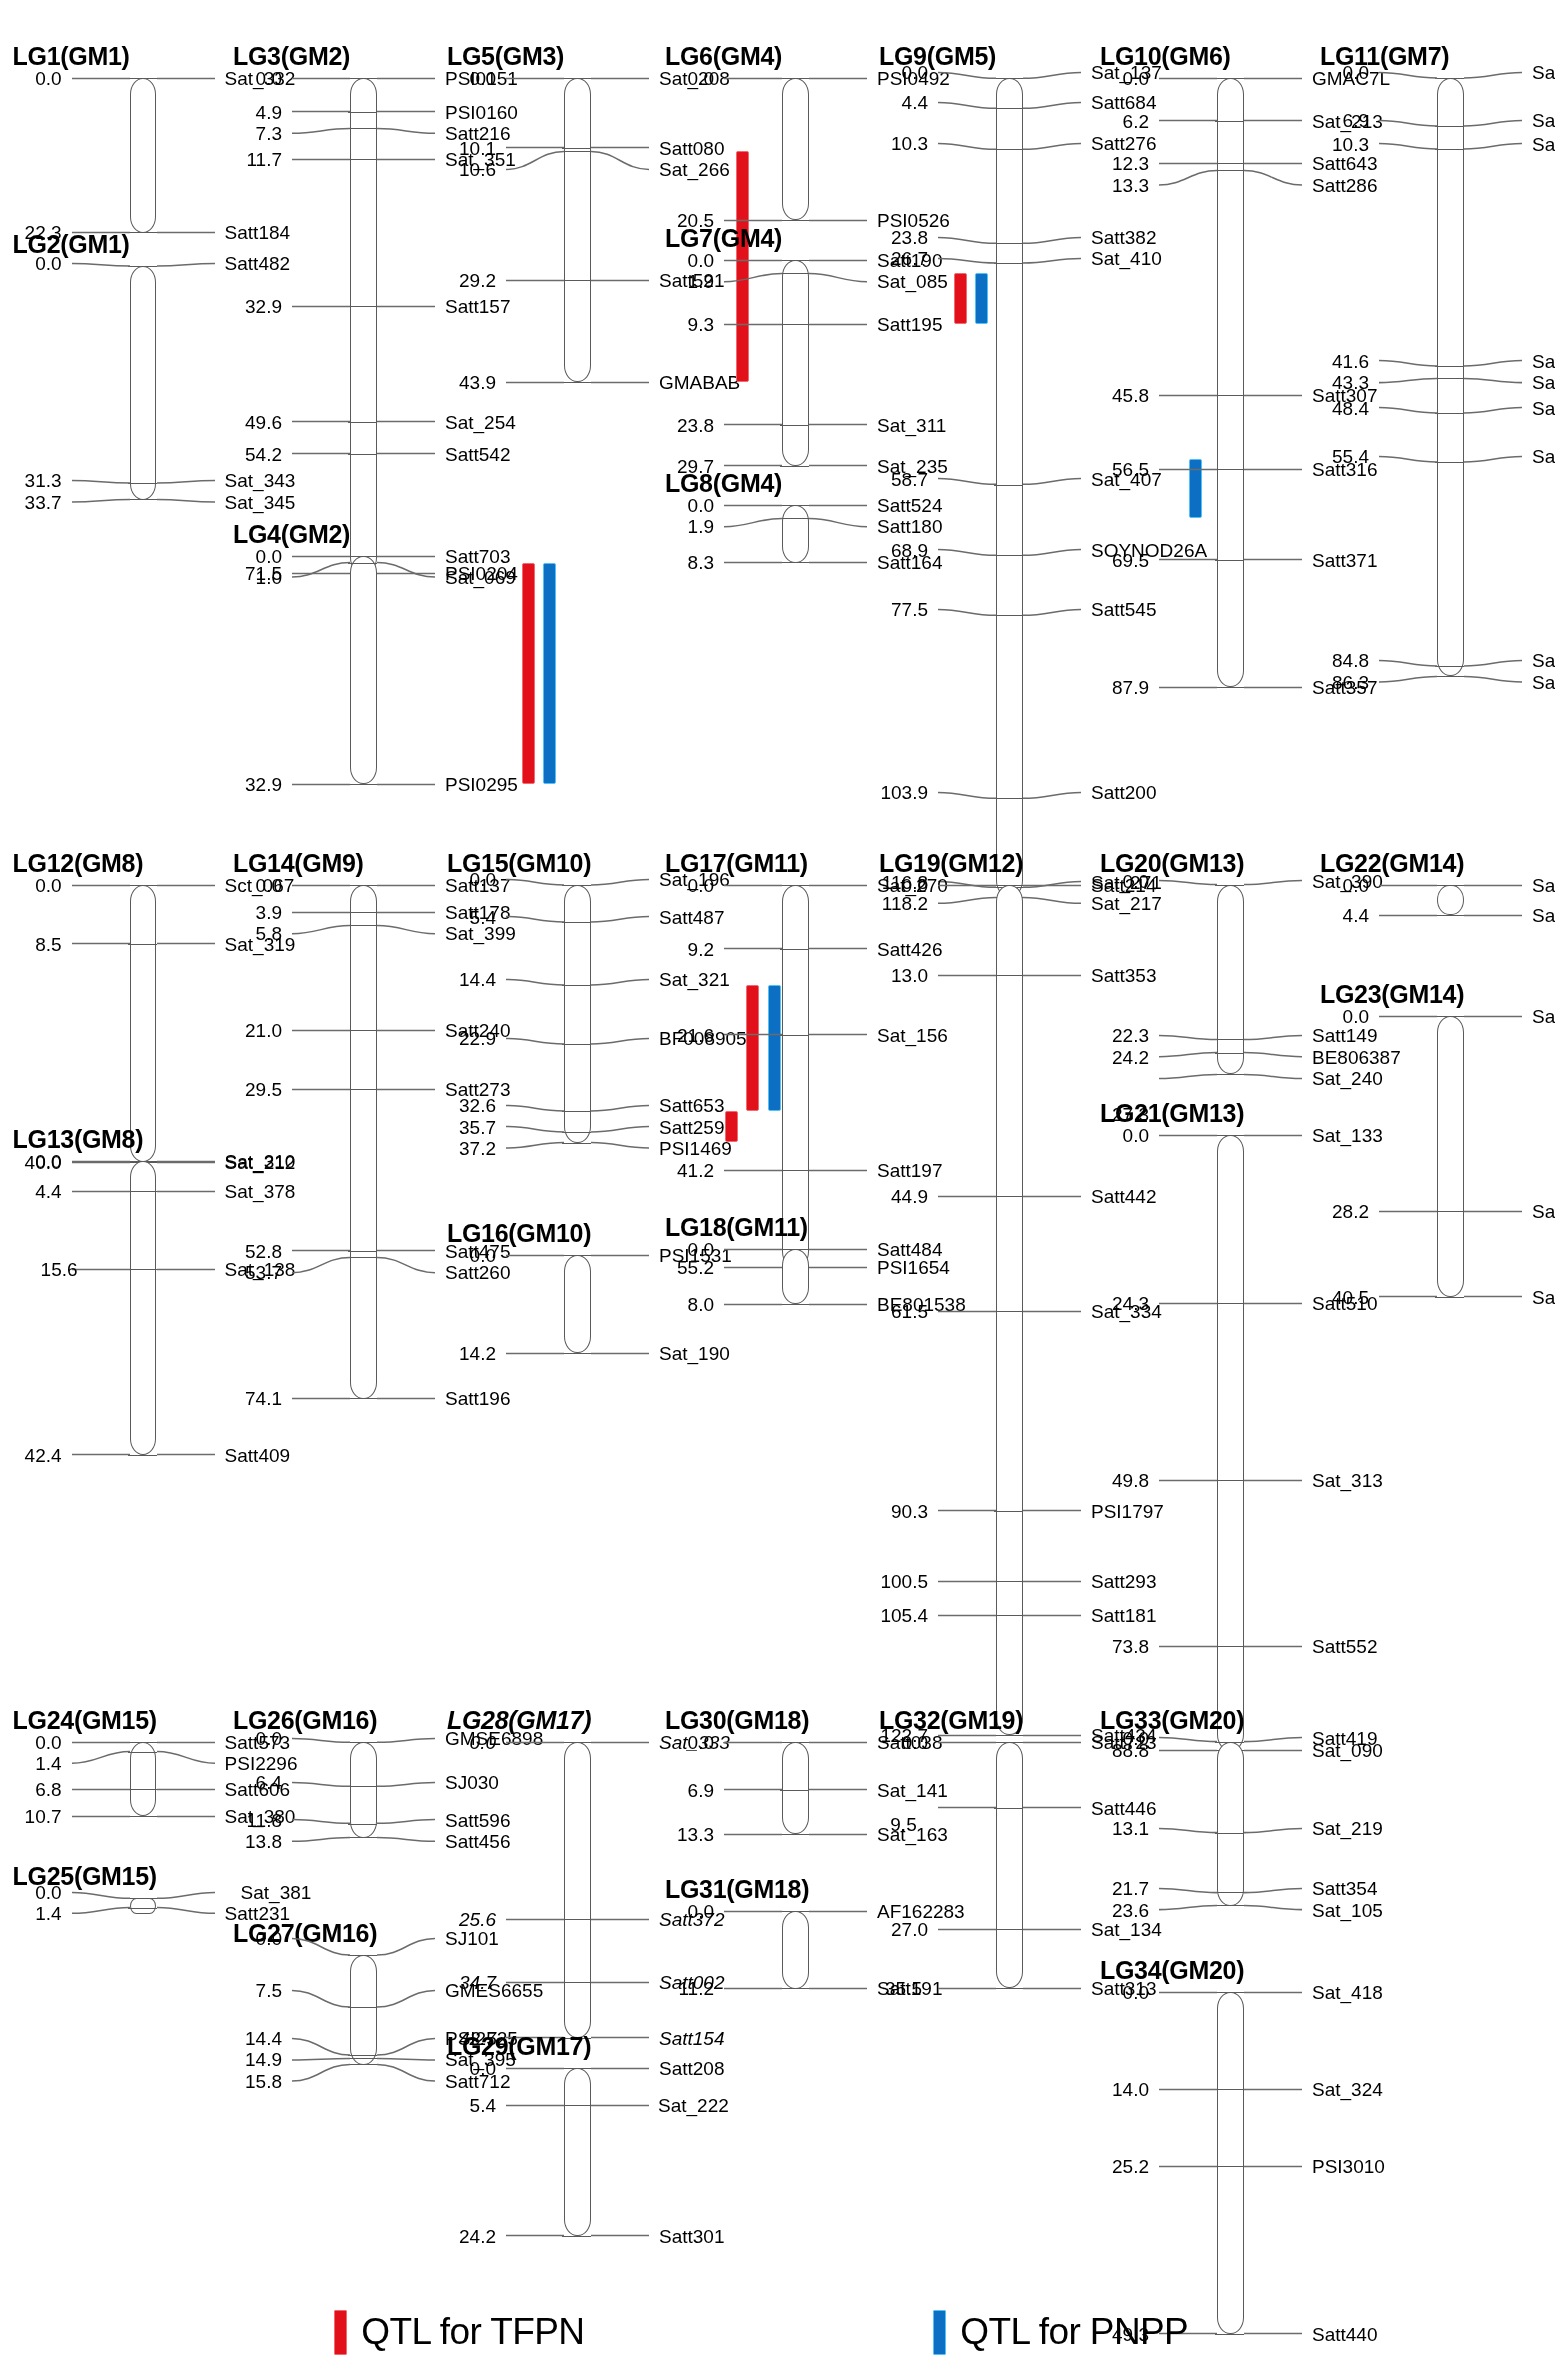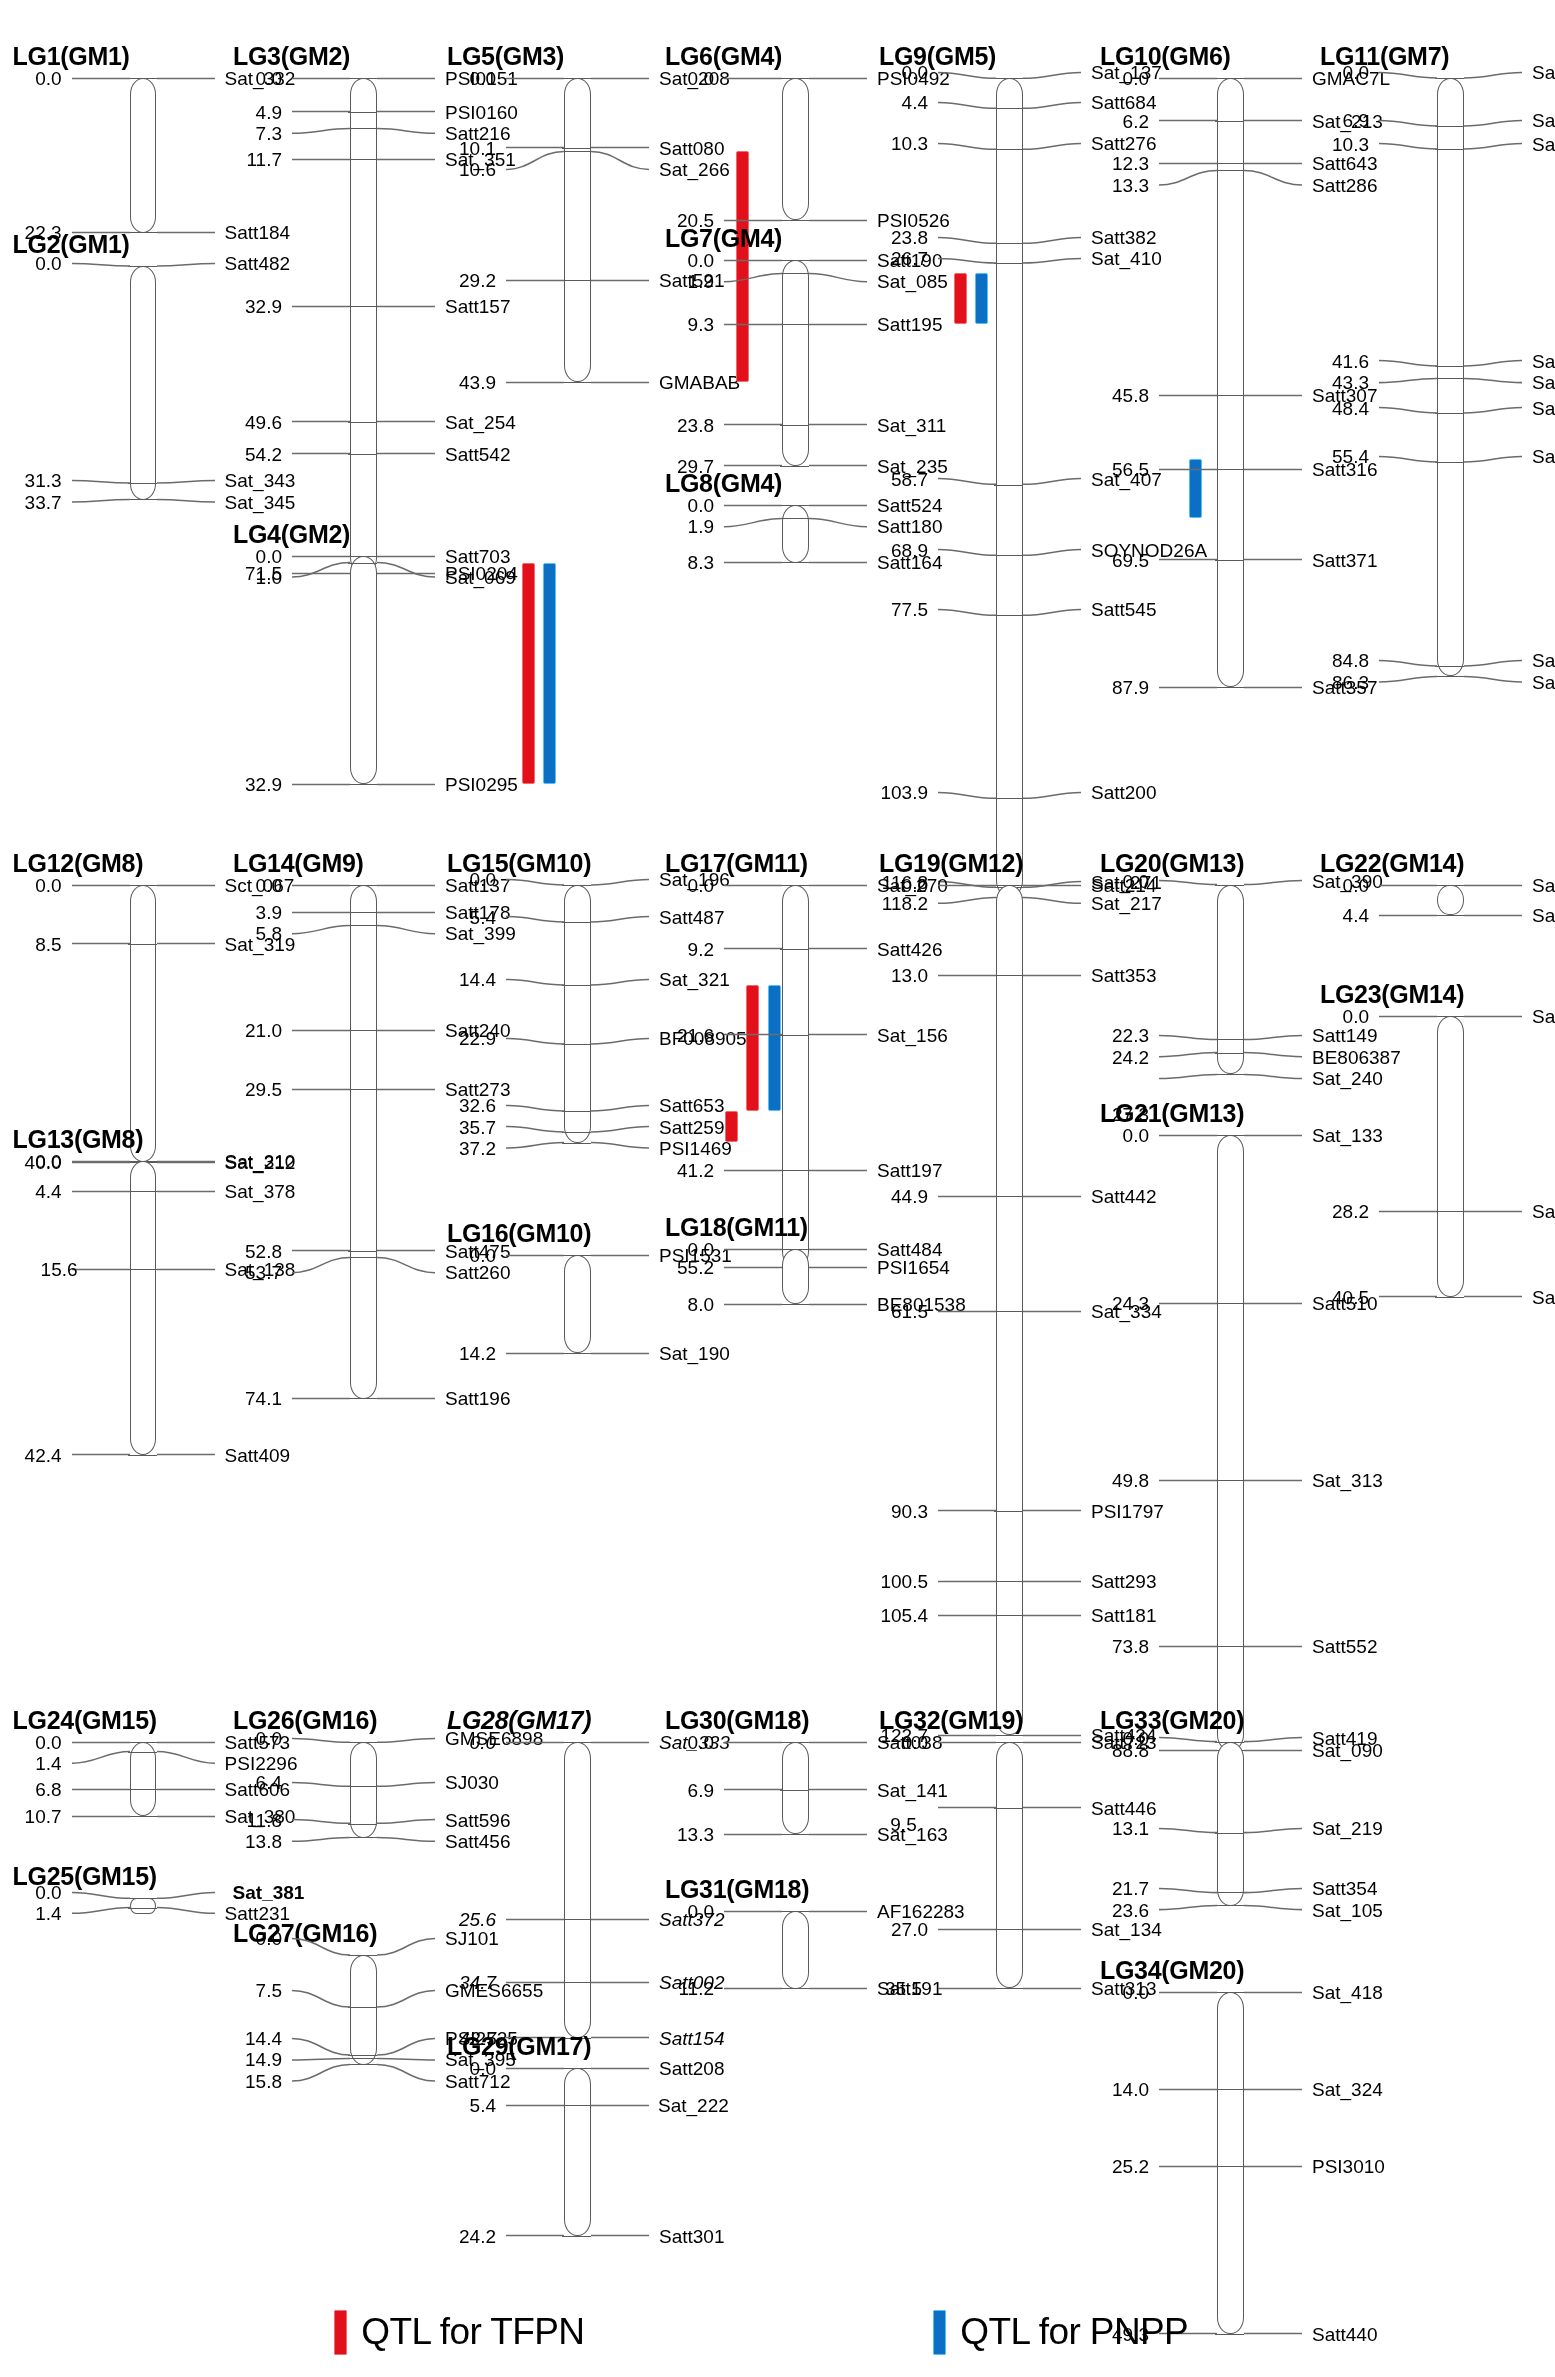--- a/index.html
+++ b/index.html
@@ -1271,21 +1271,21 @@
       <div class="lg-body" style="height: 35px;">
         <div class="chrom" style="left: 117px; top: 8.8px; height: 16.4px;"></div>
         <div class="tick" style="left: 115px; top: 8.8px; width: 29px;"></div>
         <svg width="58" height="57" style="position: absolute; left: 59px; top: -25.4px;" viewBox="0 0 92 90">
           <path d="M0,45 C40,45 52,54.3 92,54.3" stroke="#6b6b6b" stroke-width="2.4" fill="none"></path>
         </svg>
         <svg width="58" height="57" style="position: absolute; left: 144px; top: -25.4px;" viewBox="0 0 92 90">
           <path d="M0,54.3 C40,54.3 52,45 92,45" stroke="#6b6b6b" stroke-width="2.4" fill="none"></path>
         </svg>
         <div class="pos-label" style="top: 3px; right: auto; left: 0px; width: 49px; text-align: right;">0.0</div>
-        <div class="marker-label" style="top: 3px; left: 220px; font-weight: bold;">Sat_381</div>
+        <div class="marker-label" style="top: 3px; left: 228px;">Sat_381</div>
         <div class="tick" style="left: 115px; top: 18.5px; width: 29px;"></div>
         <svg width="58" height="57" style="position: absolute; left: 59px; top: -9.8px;" viewBox="0 0 92 90">
           <path d="M0,54.300000000000004 C40,54.300000000000004 52,45 92,45" stroke="#6b6b6b" stroke-width="2.4" fill="none"></path>
         </svg>
         <svg width="58" height="57" style="position: absolute; left: 144px; top: -9.8px;" viewBox="0 0 92 90">
           <path d="M0,45 C40,45 52,54.300000000000004 92,54.300000000000004" stroke="#6b6b6b" stroke-width="2.4" fill="none"></path>
         </svg>
         <div class="pos-label" style="top: 24.4px; right: auto; left: 0px; width: 49px; text-align: right;">1.4</div>
         <div class="marker-label" style="top: 24.4px; left: 212px;">Satt231</div>
       </div>

